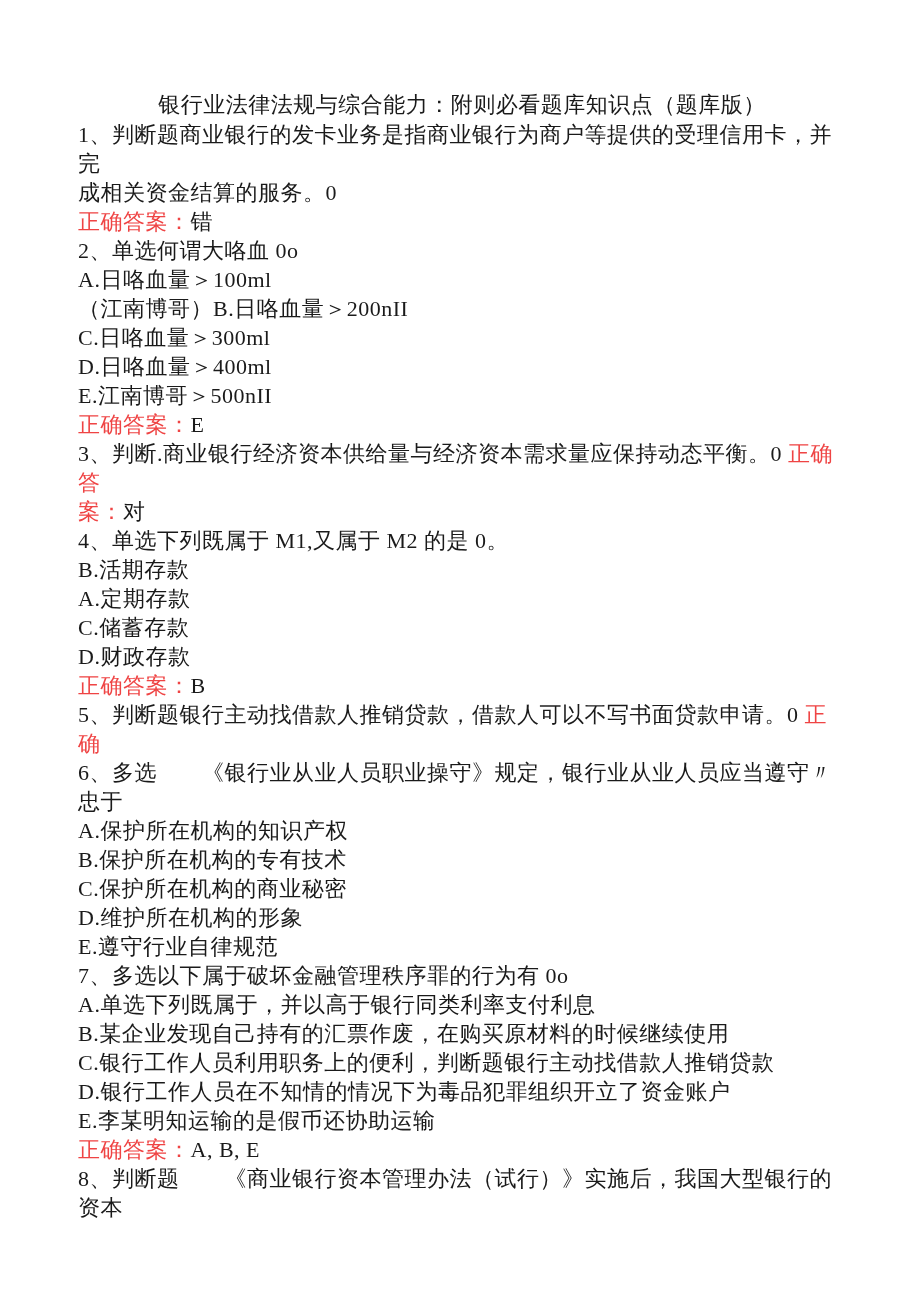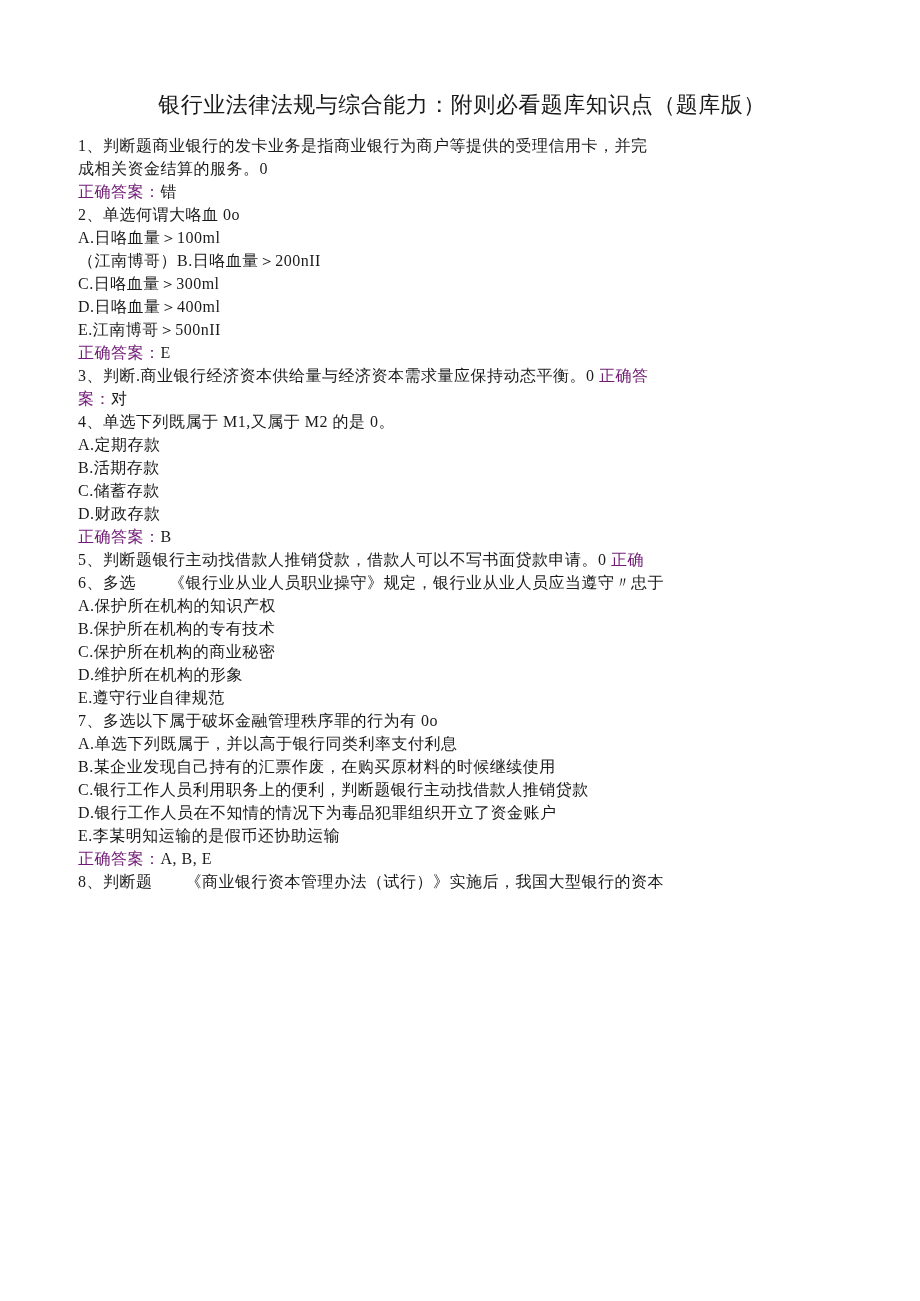--- a/index.html
+++ b/index.html
@@ -20,33 +20,32 @@
     position: absolute;
     left: 78px;
     top: 90px;
     width: 768px;
   }
   .title {
     font-size: 22px;
     line-height: 30px;
     text-align: center;
     letter-spacing: 0.5px;
-    margin-bottom: 14px;
     color: #1a1a1a;
     white-space: nowrap;
   }
   .line {
-    font-size: 16px;
-    line-height: 23px;
+    font-size: 22px;
+    line-height: 29px;
     letter-spacing: 0.5px;
     white-space: pre-wrap;
     color: #1a1a1a;
   }
   .line .red {
-    color: #701a75;
+    color: #ef4444;
   }
 </style>
 </head>
 <body>
 
 <div class="page">
   <div class="content">
     <div class="title">银行业法律法规与综合能力：附则必看题库知识点（题库版）</div>
     <div>
         <div class="line"><span>1、判断题商业银行的发卡业务是指商业银行为商户等提供的受理信用卡，并完</span></div>
@@ -55,22 +54,22 @@
         <div class="line"><span>2、单选何谓大咯血 0o</span></div>
         <div class="line"><span>A.日咯血量＞100ml</span></div>
         <div class="line"><span>（江南博哥）B.日咯血量＞200nII</span></div>
         <div class="line"><span>C.日咯血量＞300ml</span></div>
         <div class="line"><span>D.日咯血量＞400ml</span></div>
         <div class="line"><span>E.江南博哥＞500nII</span></div>
         <div class="line"><span class="red">正确答案：</span><span>E</span></div>
         <div class="line"><span>3、判断.商业银行经济资本供给量与经济资本需求量应保持动态平衡。0 </span><span class="red">正确答</span></div>
         <div class="line"><span class="red">案：</span><span>对</span></div>
         <div class="line"><span>4、单选下列既属于 M1,又属于 M2 的是 0。</span></div>
+        <div class="line"><span>B.活期存款</span></div>
         <div class="line"><span>A.定期存款</span></div>
-        <div class="line"><span>B.活期存款</span></div>
         <div class="line"><span>C.储蓄存款</span></div>
         <div class="line"><span>D.财政存款</span></div>
         <div class="line"><span class="red">正确答案：</span><span>B</span></div>
         <div class="line"><span>5、判断题银行主动找借款人推销贷款，借款人可以不写书面贷款申请。0 </span><span class="red">正确</span></div>
         <div class="line"><span>6、多选　　《银行业从业人员职业操守》规定，银行业从业人员应当遵守〃忠于</span></div>
         <div class="line"><span>A.保护所在机构的知识产权</span></div>
         <div class="line"><span>B.保护所在机构的专有技术</span></div>
         <div class="line"><span>C.保护所在机构的商业秘密</span></div>
         <div class="line"><span>D.维护所在机构的形象</span></div>
         <div class="line"><span>E.遵守行业自律规范</span></div>

